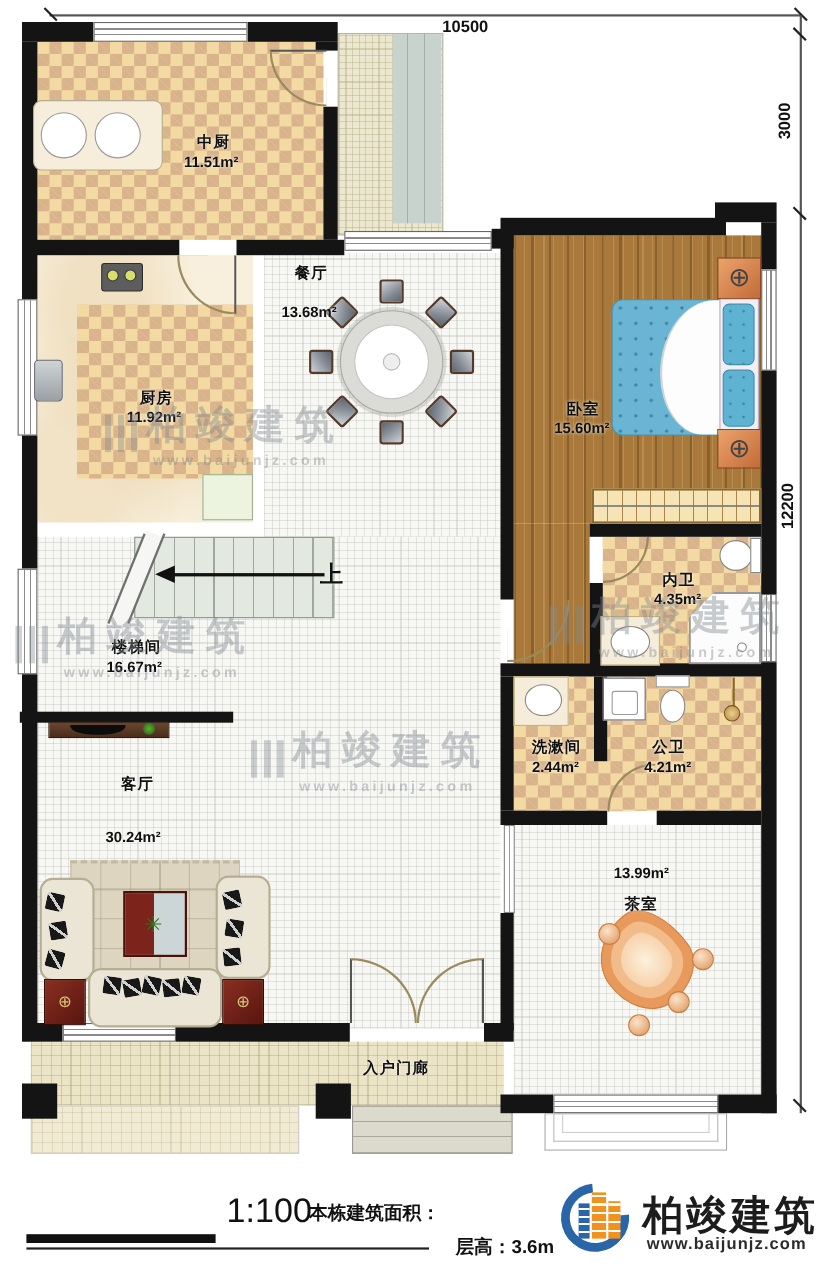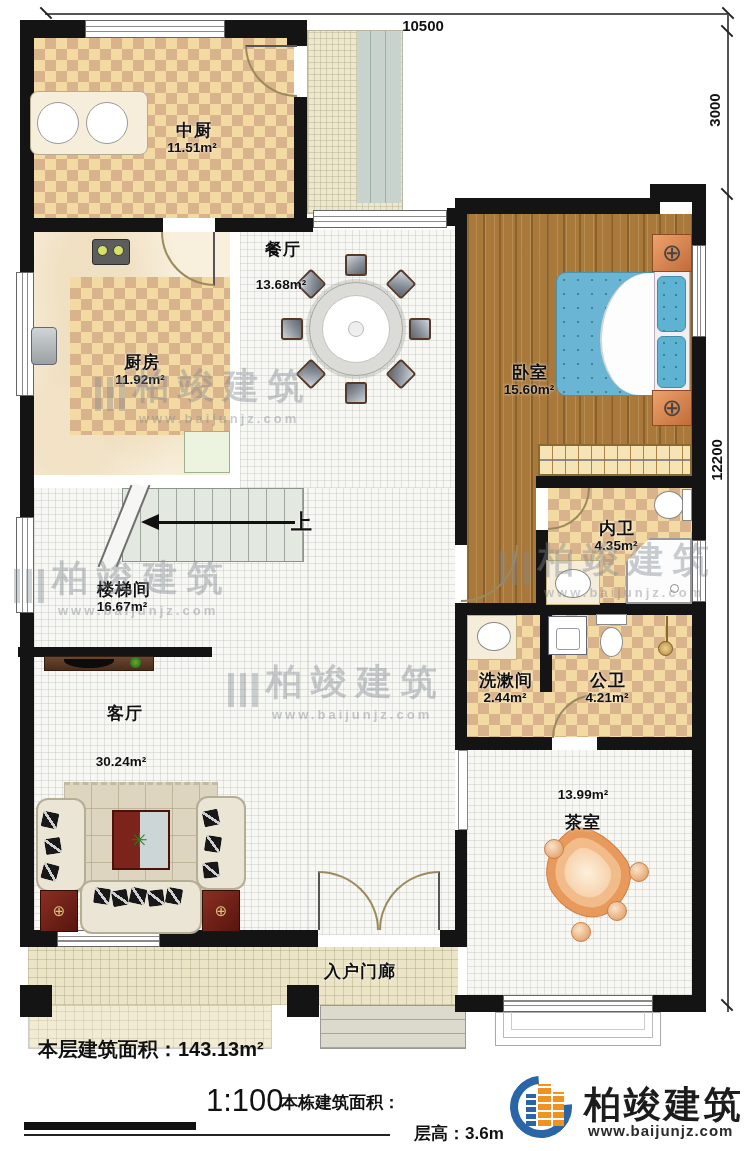--- a/index.html
+++ b/index.html
@@ -33,21 +33,21 @@
     background-image:linear-gradient(to right,transparent 30%,#8a8a8a 30%,#8a8a8a 38%,transparent 38%,transparent 62%,#8a8a8a 62%,#8a8a8a 70%,transparent 70%);}
   .arc{position:absolute;box-sizing:border-box;border:0 solid #9b8a5e;}
   .arc-bl{border-left-width:2px;border-bottom-width:2px;border-bottom-left-radius:100% 100%;}
   .arc-br{border-right-width:2px;border-bottom-width:2px;border-bottom-right-radius:100% 100%;}
   .arc-tl{border-left-width:2px;border-top-width:2px;border-top-left-radius:100% 100%;}
   .arc-tr{border-right-width:2px;border-top-width:2px;border-top-right-radius:100% 100%;}
   .leaf-t{border-top-width:2px;border-top-color:#555;}
   .leaf-r{border-right-width:2px;border-right-color:#555;}
   .leaf-l{border-left-width:2px;border-left-color:#555;}
   .rname{position:absolute;font-weight:bold;color:#101010;white-space:nowrap;transform:translate(-50%,-50%);
-    font-size:17px;letter-spacing:1px;text-shadow:0 0 3px rgba(255,255,255,.95);z-index:30;}
+    font-size:14px;letter-spacing:1px;text-shadow:0 0 3px rgba(255,255,255,.95);z-index:30;}
   .rarea{position:absolute;font-weight:bold;color:#101010;white-space:nowrap;transform:translate(-50%,-50%);
     font-size:13.5px;text-shadow:0 0 3px rgba(255,255,255,.95);z-index:30;}
   .dim{position:absolute;font-weight:bold;color:#111;font-size:15px;white-space:nowrap;transform:translate(-50%,-50%);z-index:30;}
   .dimv{position:absolute;font-weight:bold;color:#111;font-size:15px;white-space:nowrap;transform:translate(-50%,-50%) rotate(-90deg);z-index:30;}
   .dimline{position:absolute;background:#555;}
   .tick{position:absolute;width:16px;height:2px;background:#222;transform:rotate(45deg);}
   .wm{position:absolute;z-index:40;pointer-events:none;color:rgba(128,136,144,.42);font-weight:bold;white-space:nowrap;}
   .wm .wm-big{font-size:36px;letter-spacing:9px;line-height:36px;}
   .wm .wm-small{font-size:13px;letter-spacing:3px;line-height:16px;}
   .wm .wm-mark{display:inline-block;width:30px;height:34px;vertical-align:middle;margin-right:8px;
@@ -277,21 +277,20 @@
   <div class="tick" style="left:38px;top:12px;"></div>
   <div class="tick" style="left:720px;top:12px;"></div>
   <div class="dim" style="left:423px;top:25px;">10500</div>
   <div class="dimline" style="left:727px;top:14px;width:2px;height:998px;"></div>
   <div class="tick" style="left:719px;top:30px;"></div>
   <div class="tick" style="left:719px;top:193px;"></div>
   <div class="tick" style="left:719px;top:1004px;"></div>
   <div class="dimv" style="left:714px;top:110px;">3000</div>
   <div class="dimv" style="left:716px;top:460px;">12200</div>
 
-  <div class="ftxt" style="left:38px;top:1036px;font-size:20px;">本层建筑面积：143.13m²</div>
   <div class="ftxt" style="left:206px;top:1083px;font-size:31px;font-weight:normal;">1:100</div>
   <div class="abs" style="left:24px;top:1122px;width:172px;height:8px;background:#111;"></div>
   <div class="abs" style="left:24px;top:1134px;width:366px;height:2px;background:#222;"></div>
   <div class="ftxt" style="left:281px;top:1091px;font-size:17px;">本栋建筑面积：</div>
   <div class="ftxt" style="left:414px;top:1122px;font-size:17px;">层高：3.6m</div>
 
   <div class="abs" style="left:510px;top:1072px;width:240px;height:78px;z-index:70;">
     <div class="abs" style="left:0;top:4px;width:62px;height:62px;border-radius:50%;border:8px solid #2a65a8;border-top-color:transparent;box-sizing:border-box;transform:rotate(40deg);"></div>
     <div class="abs" style="left:16px;top:22px;width:10px;height:32px;background:#2a65a8;background-image:repeating-linear-gradient(0deg,transparent 0 5px,#fff 5px 7px);"></div>
     <div class="abs" style="left:28px;top:12px;width:13px;height:42px;background:#f2921e;background-image:repeating-linear-gradient(0deg,transparent 0 6px,#fff 6px 8px);"></div>

